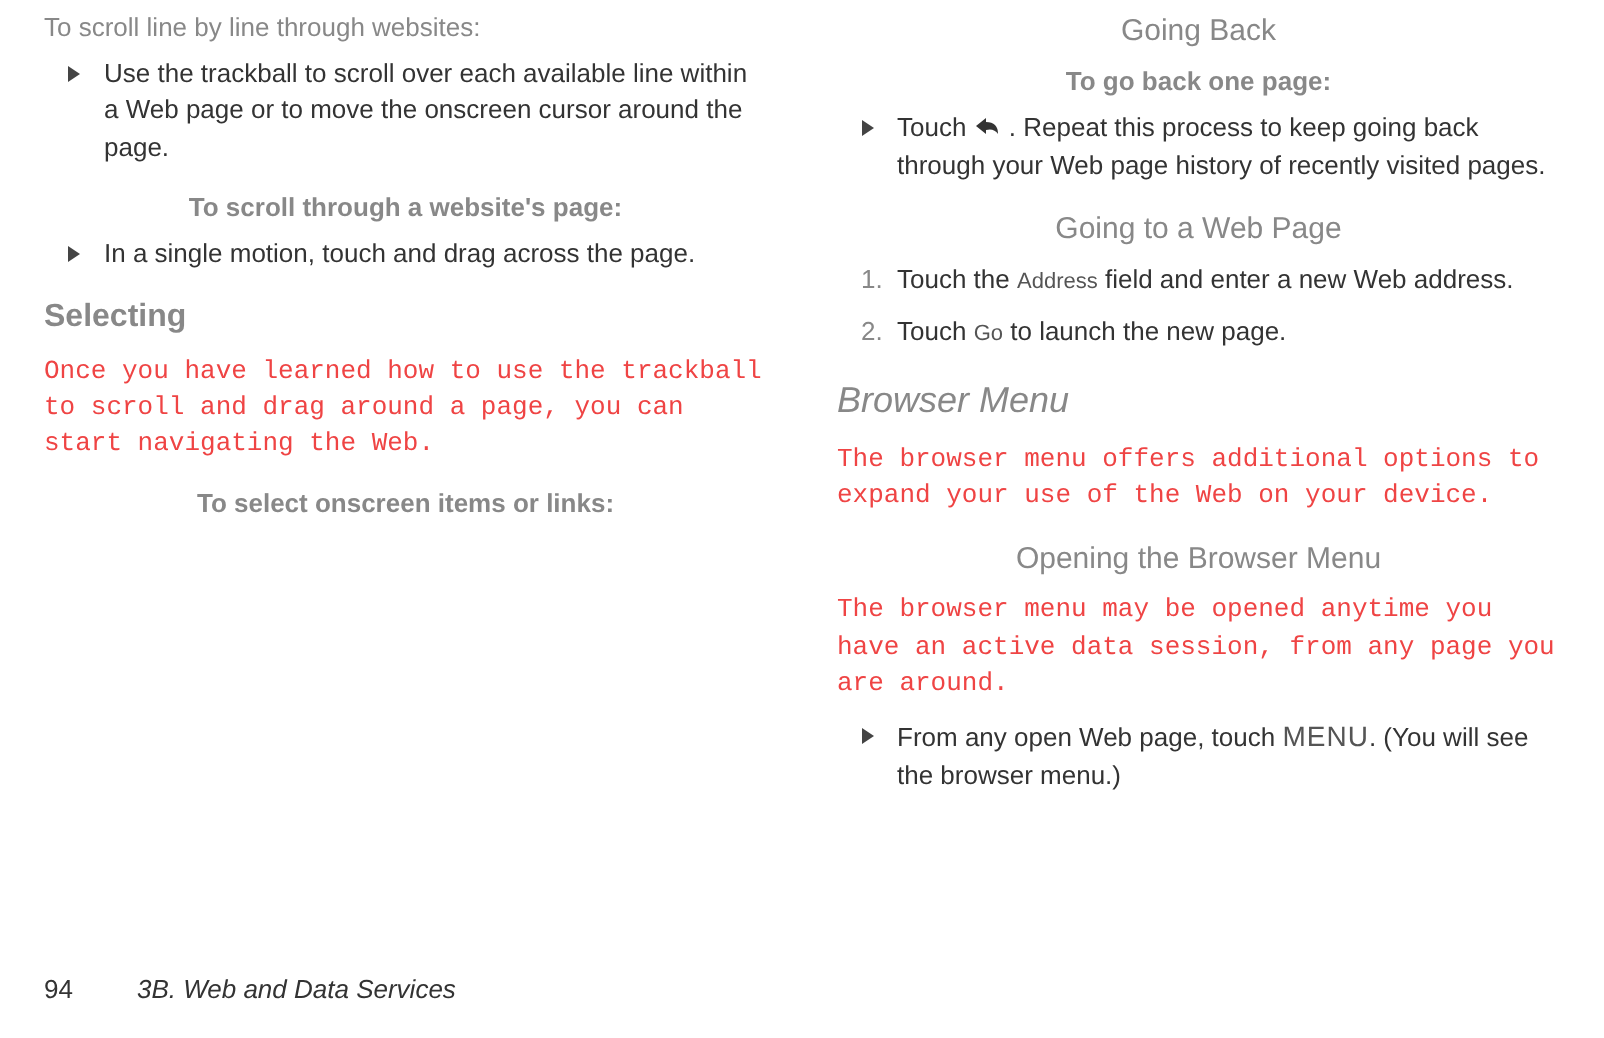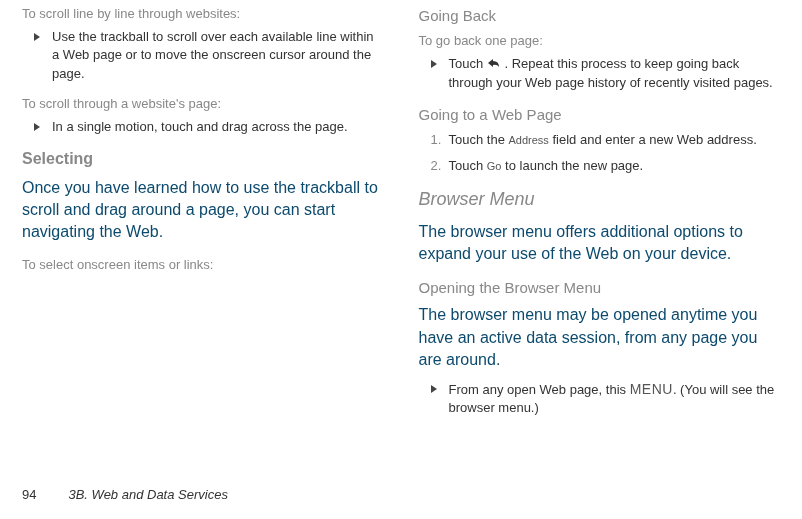--- a/index.html
+++ b/index.html
@@ -29,21 +29,22 @@
       font-size: 13px;
       margin-top: 0;
       margin-bottom: 5px;
       font-weight: normal;
     }
     .gray-subheading {
       color: #888;
       font-size: 13px;
       margin-top: 12px;
       margin-bottom: 5px;
-      font-weight: normal;
+      font-weight: bold;
+      text-align: center;
     }
     .section-heading {
       color: #888;
       font-size: 16px;
       font-weight: bold;
       margin-top: 12px;
       margin-bottom: 6px;
     }
     .italic-section-heading {
       color: #888;
@@ -52,25 +53,27 @@
       font-weight: normal;
       margin-top: 12px;
       margin-bottom: 8px;
     }
     .sub-section-heading {
       color: #888;
       font-size: 15px;
       font-weight: normal;
       margin-top: 12px;
       margin-bottom: 6px;
+      text-align: center;
     }
     p.body {
-      font-size: 16px;
-      color: #0c4a6e;
+      font-size: 13px;
+      color: #ef4444;
       margin-bottom: 8px;
+      font-family: Liberation Mono, monospace;
     }
     .list-item {
       display: flex;
       margin-left: 12px;
       margin-bottom: 8px;
     }
     .marker {
       flex: 0 0 18px;
       color: #555;
     }
@@ -170,21 +173,21 @@
 
     <div class="italic-section-heading">Browser Menu</div>
     <p class="body">The browser menu offers additional options to expand your use of the Web on your device.</p>
 
     <div class="sub-section-heading">Opening the Browser Menu</div>
     <p class="body">The browser menu may be opened anytime you have an active data session, from any page you are around.</p>
 
     <div class="list-item">
       <div class="marker"><span class="triangle"></span></div>
       <div class="list-text">
-        <span>From any open Web page, this </span><span class="btn-label" style="font-size:14px; letter-spacing:0.5px;">MENU</span><span>. (You will see the browser menu.)</span>
+        <span>From any open Web page, touch </span><span class="btn-label" style="font-size:14px; letter-spacing:0.5px;">MENU</span><span>. (You will see the browser menu.)</span>
       </div>
     </div>
 
   </div>
 </div>
 
 <div class="footer">
   <span class="page-num">94</span><span>3B. Web and Data Services</span>
 </div>
 

